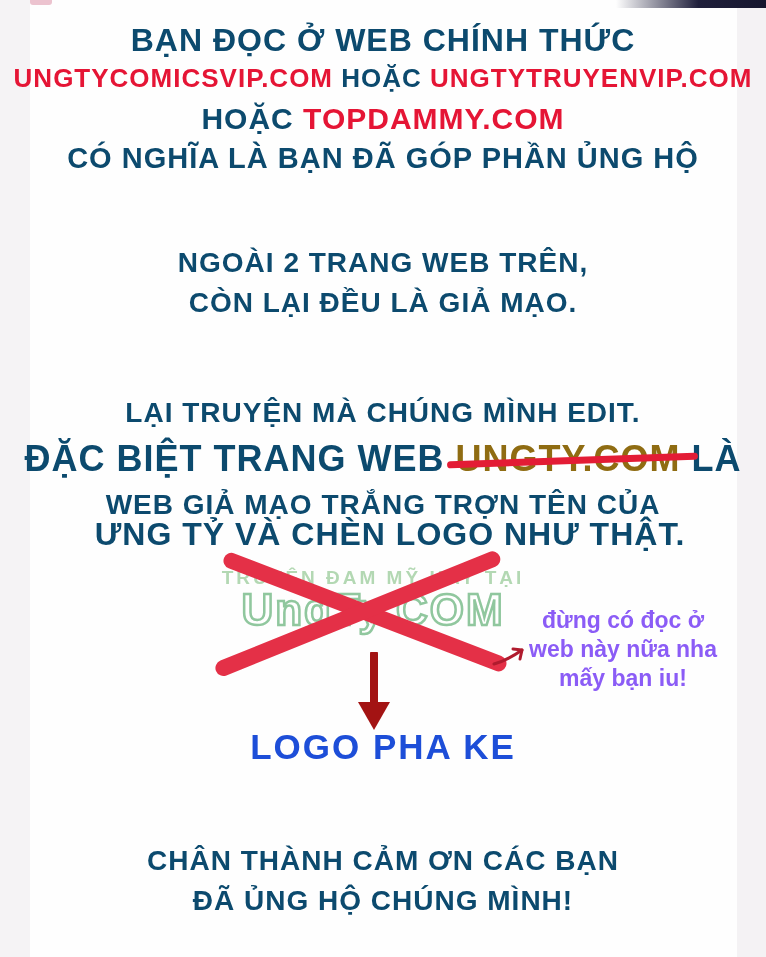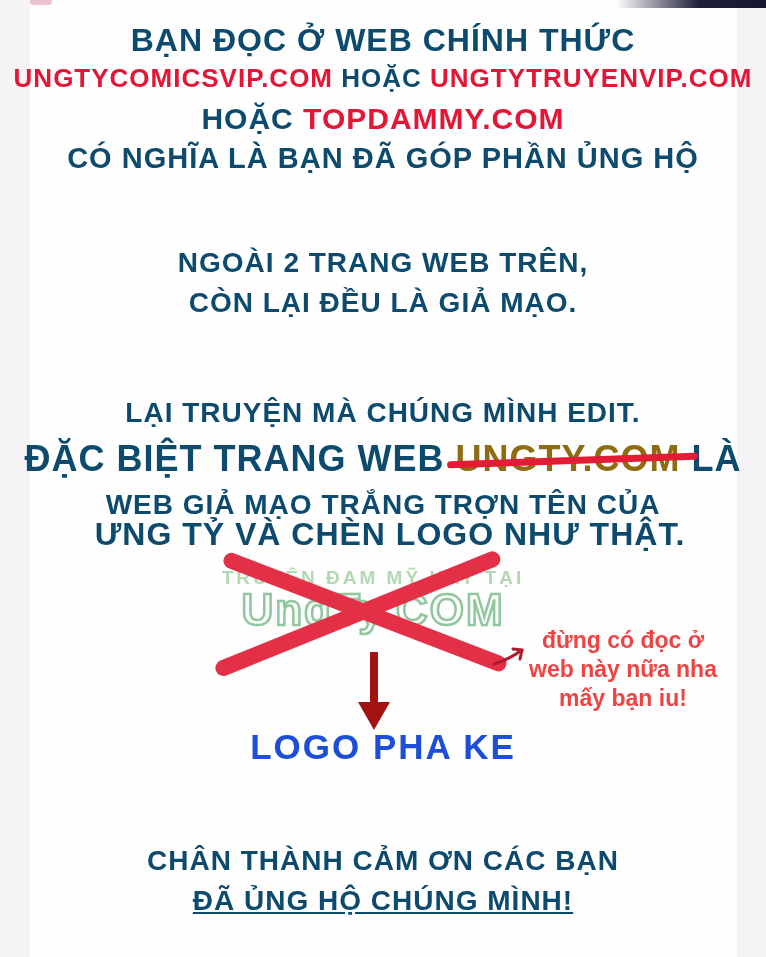--- a/index.html
+++ b/index.html
@@ -19,21 +19,21 @@
   .pinkmark{position:absolute;top:0;left:30px;width:22px;height:5px;background:#ecc3cf;border-radius:0 0 3px 3px;}
 
   .tline{
     position:absolute;left:0;width:766px;text-align:center;
     letter-spacing:1px;white-space:nowrap;
   }
   .blue{color:#0c4a6e;}
   .red{color:#e51535;}
   .olive{color:#8f6c12;}
   .dkred{color:#1d4ed8;}
-  .brown{color:#ef4444;margin-top:20px;}
+  .brown{color:#8b5cf6;}
 
   .struck{position:relative;display:inline-block;}
   .struck::after{
     content:"";position:absolute;left:-8px;right:-18px;top:46%;height:7px;
     background:#e31c35;border-radius:4px;transform:rotate(-2deg);
   }
 
   .logo-tagline{
     position:absolute;top:567px;left:0;width:746px;text-align:center;
     font-size:19px;color:#b3d8b3;letter-spacing:3px;white-space:nowrap;
@@ -111,15 +111,15 @@
   </div>
 
   <svg class="svgabs" style="left:350px;top:652px;" width="48" height="82">
     <line x1="24" y1="2" x2="24" y2="54" stroke="#a31313" stroke-width="8" stroke-linecap="round"></line>
     <polygon points="24,78 8,50 40,50" fill="#a31313"></polygon>
   </svg>
 
   <div class="caption dkred">LOGO PHA KE</div>
 
   <div class="tline blue" style="top:845px;font-size:28px;">CHÂN THÀNH CẢM ƠN CÁC BẠN</div>
-  <div class="tline blue" style="top:885px;font-size:28px;text-decoration:underline;">ĐÃ ỦNG HỘ CHÚNG MÌNH!</div>
+  <div class="tline blue" style="top:885px;font-size:28px;">ĐÃ ỦNG HỘ CHÚNG MÌNH!</div>
 
 </div>
 
 </body></html>

